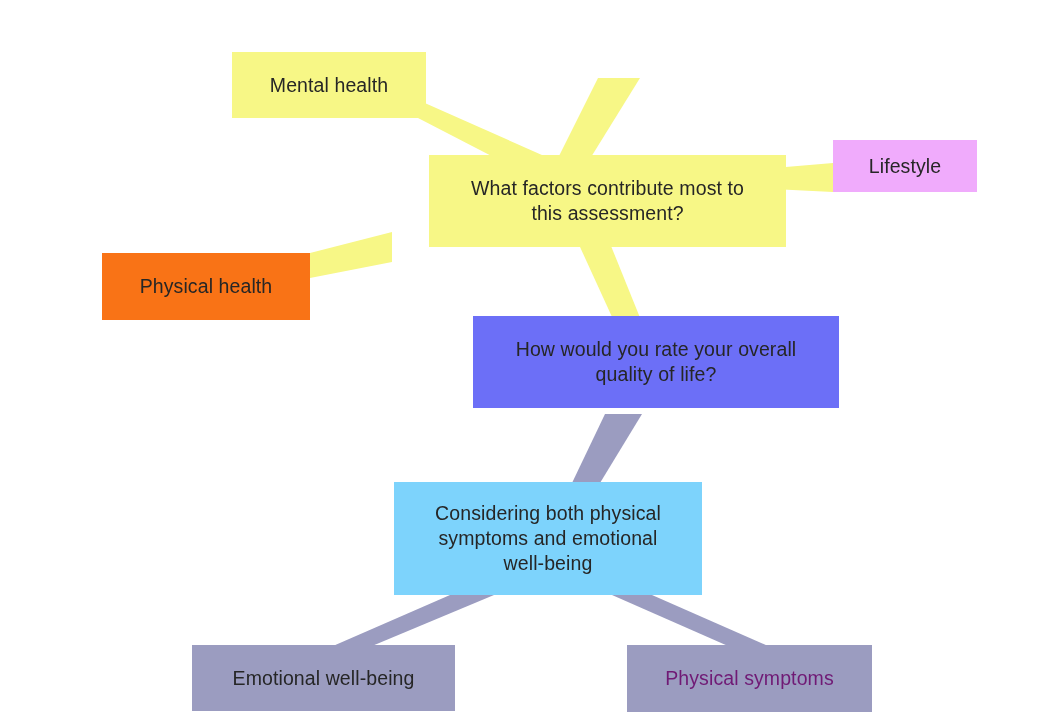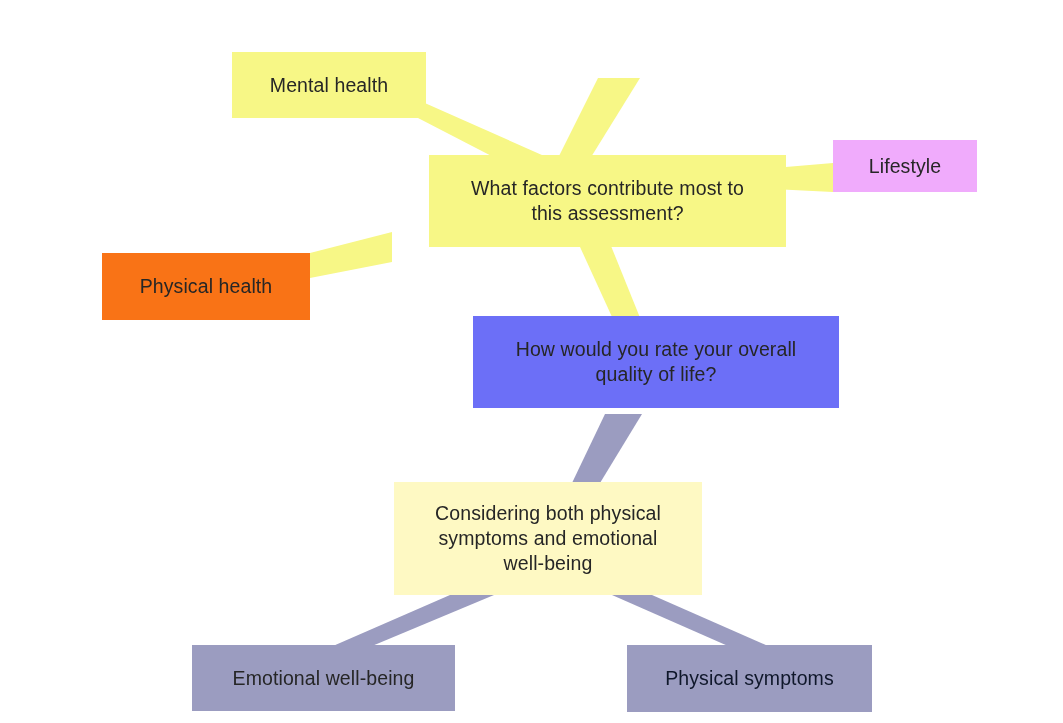--- a/index.html
+++ b/index.html
@@ -77,27 +77,27 @@
   <div class="node" style="left: 392px; top: 155px; width: 357px; height: 92px; background: rgb(247, 247, 134); color: rgb(38, 38, 38); margin-left: 37px;">
     <span class="label">What factors contribute most to
 this assessment?</span>
   </div>
 
   <div class="node" style="left: 473px; top: 316px; width: 366px; height: 92px; background: rgb(108, 111, 247); color: rgb(38, 38, 38);">
     <span class="label">How would you rate your overall
 quality of life?</span>
   </div>
 
-  <div class="node" style="left: 394px; top: 482px; width: 308px; height: 113px; background: #fef9c3; color: rgb(38, 38, 38);">
+  <div class="node" style="left: 394px; top: 482px; width: 308px; height: 113px; background: #7dd3fc; color: rgb(38, 38, 38);">
     <span class="label">Considering both physical
 symptoms and emotional
 well-being</span>
   </div>
 
   <div class="node" style="left: 192px; top: 645px; width: 263px; height: 66px; background: rgb(155, 156, 192); color: rgb(38, 38, 38);">
     <span class="label">Emotional well-being</span>
   </div>
 
-  <div class="node" style="left: 627px; top: 645px; width: 245px; height: 67px; background: rgb(155, 156, 192); color: #0f172a;">
+  <div class="node" style="left: 627px; top: 645px; width: 245px; height: 67px; background: rgb(155, 156, 192); color: #701a75;">
     <span class="label">Physical symptoms</span>
   </div>
 
 </div>
 
 </body></html>

